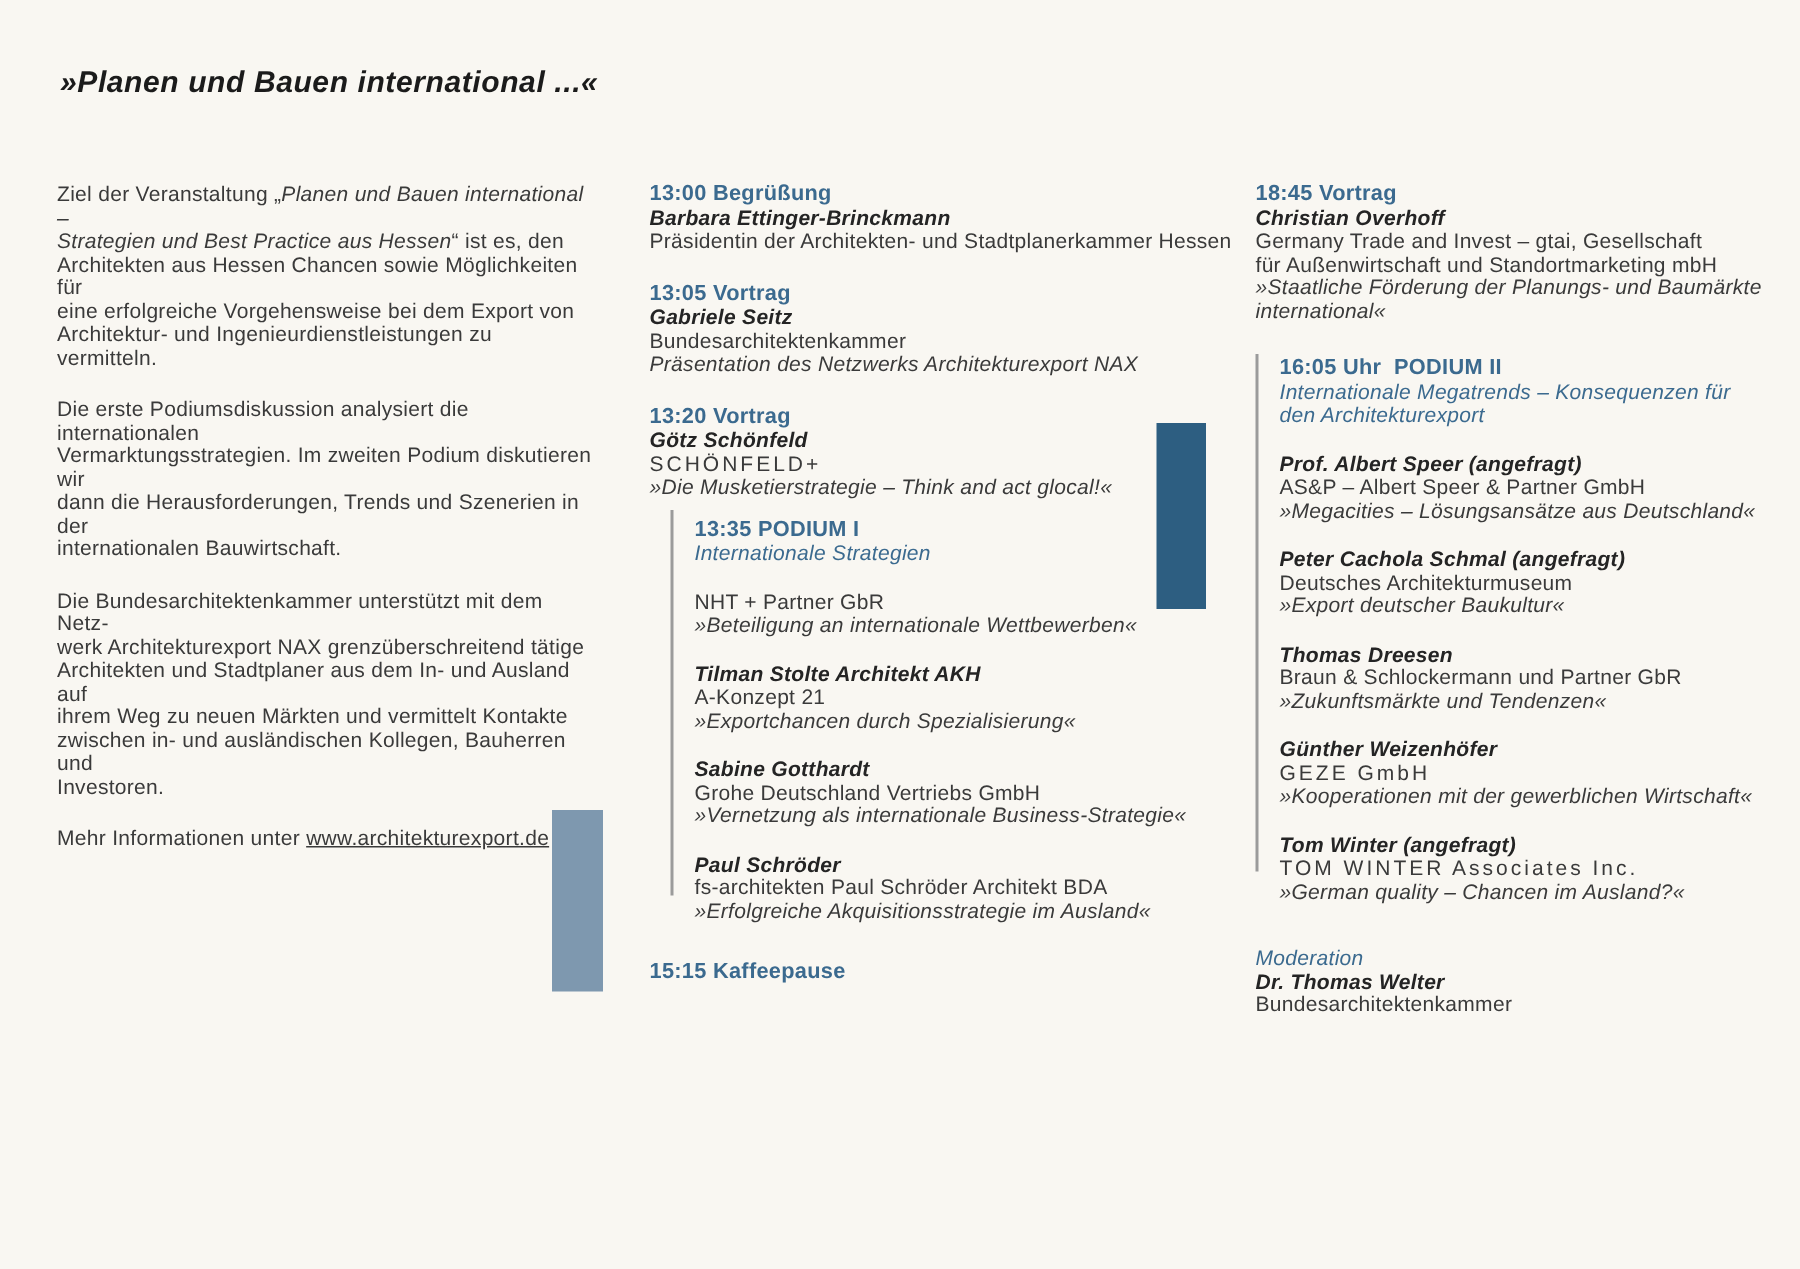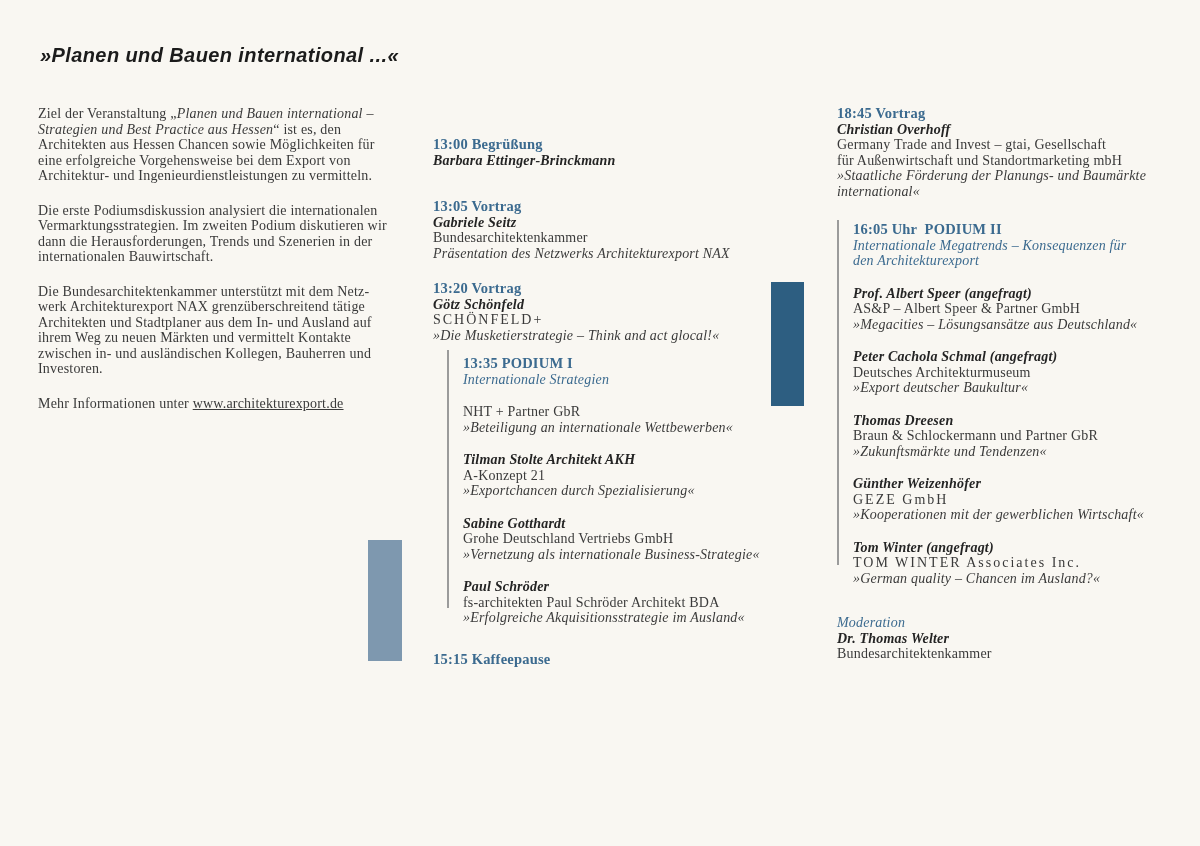--- a/index.html
+++ b/index.html
@@ -12,34 +12,34 @@
   .page{
     position:relative;width:1200px;height:846px;background:var(--paper);
     overflow:hidden;color:var(--ink);
     font-size:14px;line-height:15.5px;letter-spacing:0.2px;
   }
   .page-title{
     position:absolute;left:40px;top:30px;
     font-size:20px;line-height:24px;font-weight:700;font-style:italic;
     color:#1b1b1b;letter-spacing:0.4px;
   }
-  .col{position:absolute;top:106px;font-family:Liberation Serif, serif;}
+  .col{position:absolute;top:122px;}
   .col1{left:38px;width:360px;}
   .col2{left:433px;width:372px;}
   .col3{left:837px;width:360px;}
   .pre{white-space:pre-line;}
   .col1 p{margin:0 0 19px 0;}
   .link{color:inherit;text-decoration:underline;cursor:pointer;}
   .line{white-space:pre;}
   .time{color:var(--accent);font-weight:700;font-size:14.5px;white-space:pre;}
   .speaker{font-weight:700;font-style:italic;color:#242424;white-space:pre;}
   .topic{font-style:italic;}
   .subtitle{color:var(--accent);font-style:italic;white-space:pre;}
   .ls{letter-spacing:2px;}
-  .mb20{margin-bottom:20px;margin-top:31px;}
+  .mb20{margin-bottom:20px;}
   .mb13{margin-bottom:13px;}
   .podium{position:relative;}
   .podium1{padding-left:30px;}
   .podium1 .rule{position:absolute;left:14px;top:-6px;bottom:18px;width:2px;background:var(--rule);}
   .podium2{padding-left:16px;margin-top:23px;}
   .podium2 .rule{position:absolute;left:0;top:-2px;bottom:21px;width:2px;background:var(--rule);}
   .speaker-block{margin-top:17px;}
   .pause{margin-top:26px;}
   .moderation{margin-top:29px;}
   .moderation-label{color:var(--accent);font-style:italic;}
@@ -72,20 +72,21 @@
 zwischen in- und ausländischen Kollegen, Bauherren und
 Investoren.</p>
     <p><span>Mehr Informationen unter </span><a class="link" href="#">www.architekturexport.de</a></p>
   </section>
 
   <section class="col col2">
 
     <div class="talk mb20">
       <div class="time">13:00 Begrüßung</div>
       <div class="speaker">Barbara Ettinger-Brinckmann</div>
+      <div class="line">Präsidentin der Architekten- und Stadtplanerkammer Hessen</div>
     </div>
 
     <div class="talk mb20">
       <div class="time">13:05 Vortrag</div>
       <div class="speaker">Gabriele Seitz</div>
       <div class="line">Bundesarchitektenkammer</div>
       <div class="line topic">Präsentation des Netzwerks Architekturexport NAX</div>
     </div>
 
     <div class="talk mb13">

